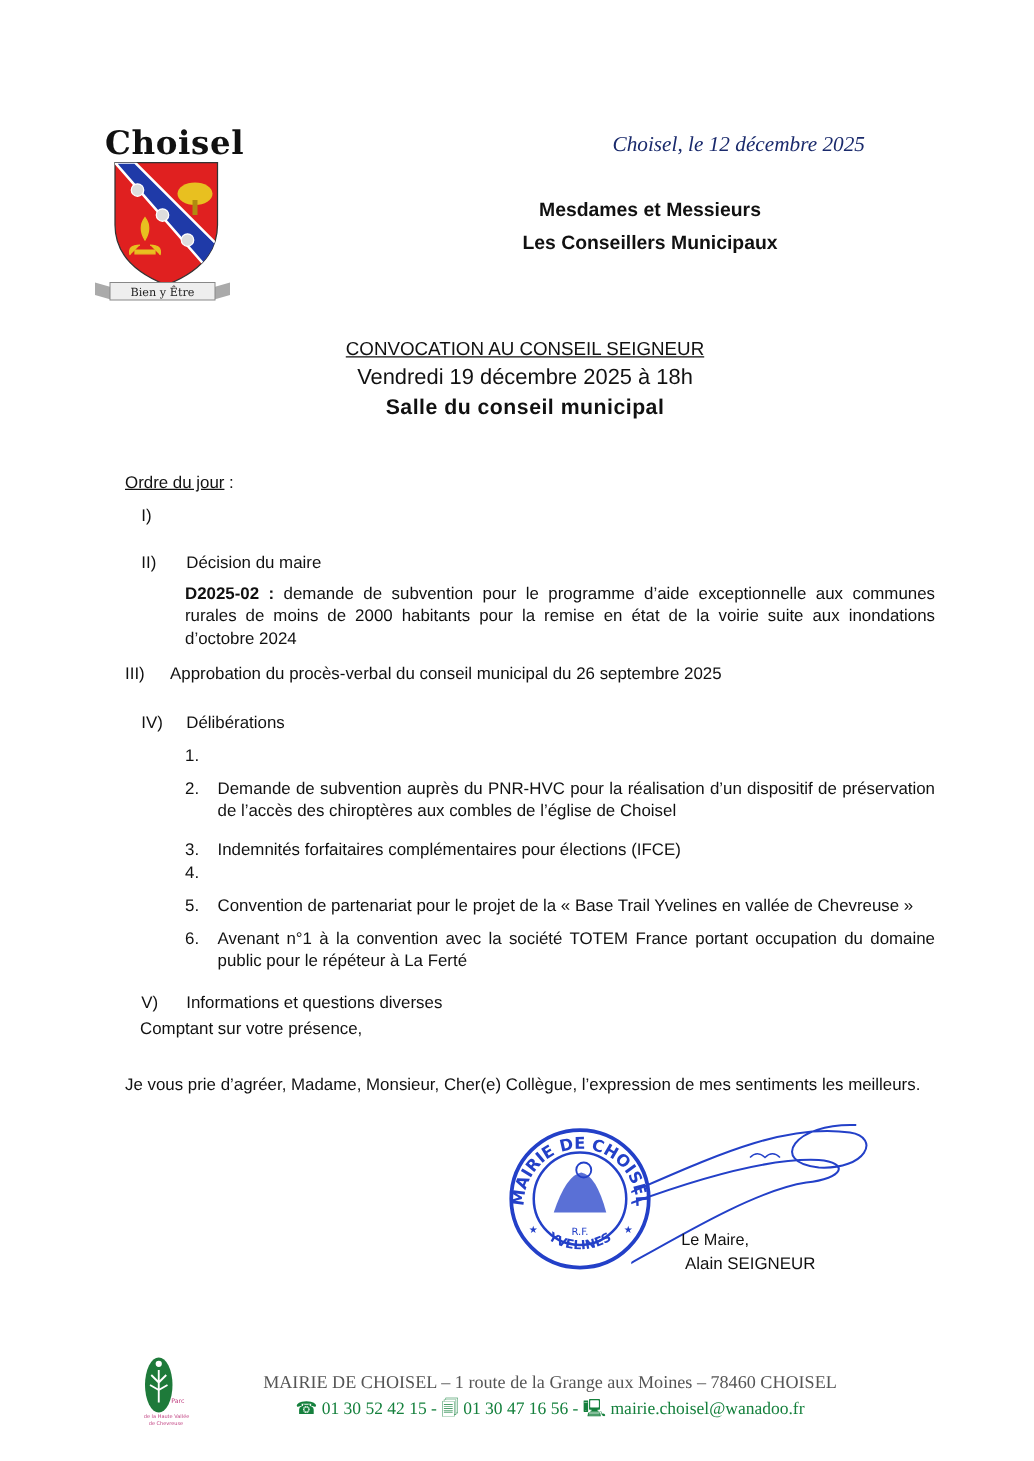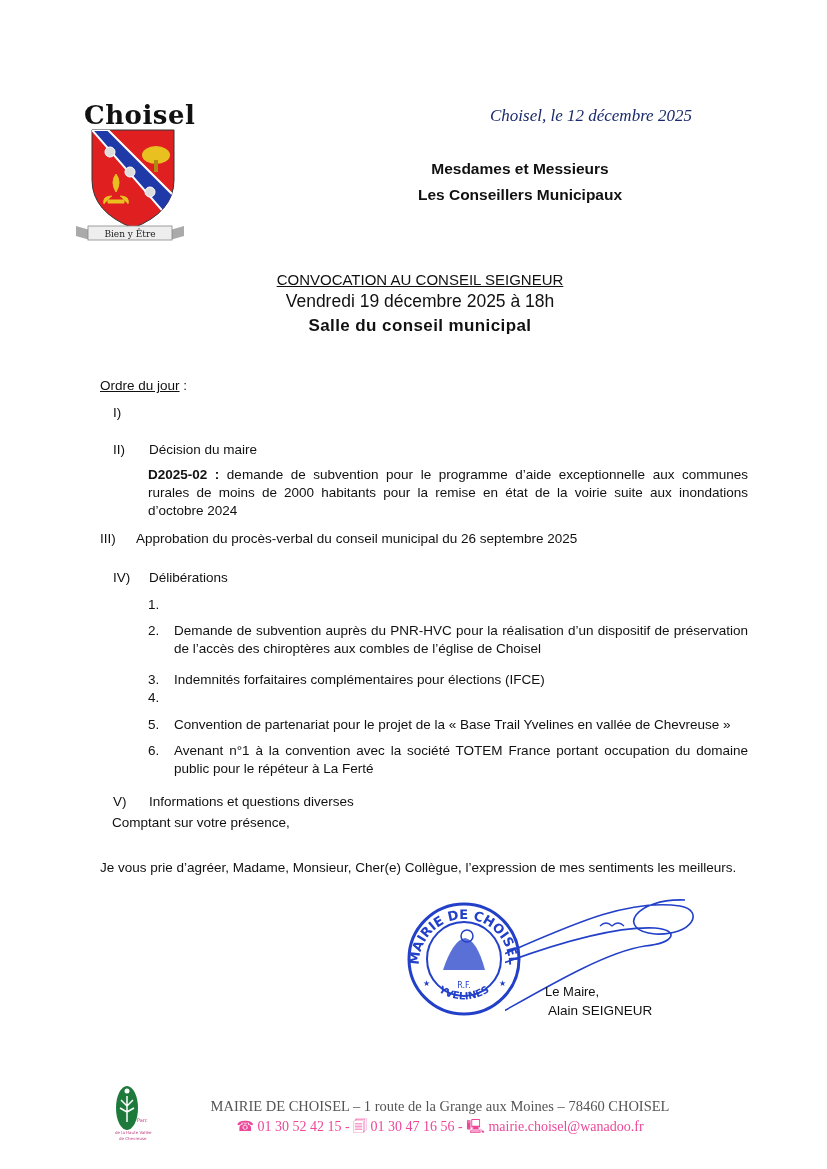--- a/index.html
+++ b/index.html
@@ -32,21 +32,21 @@
   .row { display:flex; }
 
   .justify { text-align:justify; }
 
   .sub-num { width:26px; font-weight:normal; }
   .sub-text { font-weight:normal; }
 
   #footer-addr { left:190px; width:500px; top:1098px; text-align:center;
                  font-family:"Liberation Serif", serif; font-size:14.5px; color:#555; }
   #footer-contact { left:190px; width:500px; top:1116px; text-align:center;
-                    font-family:"Liberation Serif", serif; font-size:14px; color:#ec4899; }
+                    font-family:"Liberation Serif", serif; font-size:14px; color:#15803d; }
   #pnr-logo { left:113px; top:1082px; width:42px; height:68px; }
   #stamp { left:405px; top:900px; width:118px; height:118px; }
   #signature { left:505px; top:888px; width:200px; height:130px; }
   #sign-title { left:545px; top:984px; font-size:13px; }
   #sign-name { left:548px; top:1003px; font-size:13.5px; }
 </style>
 </head>
 <body>
 
 <div id="crest-title" class="abs">Choisel</div>

